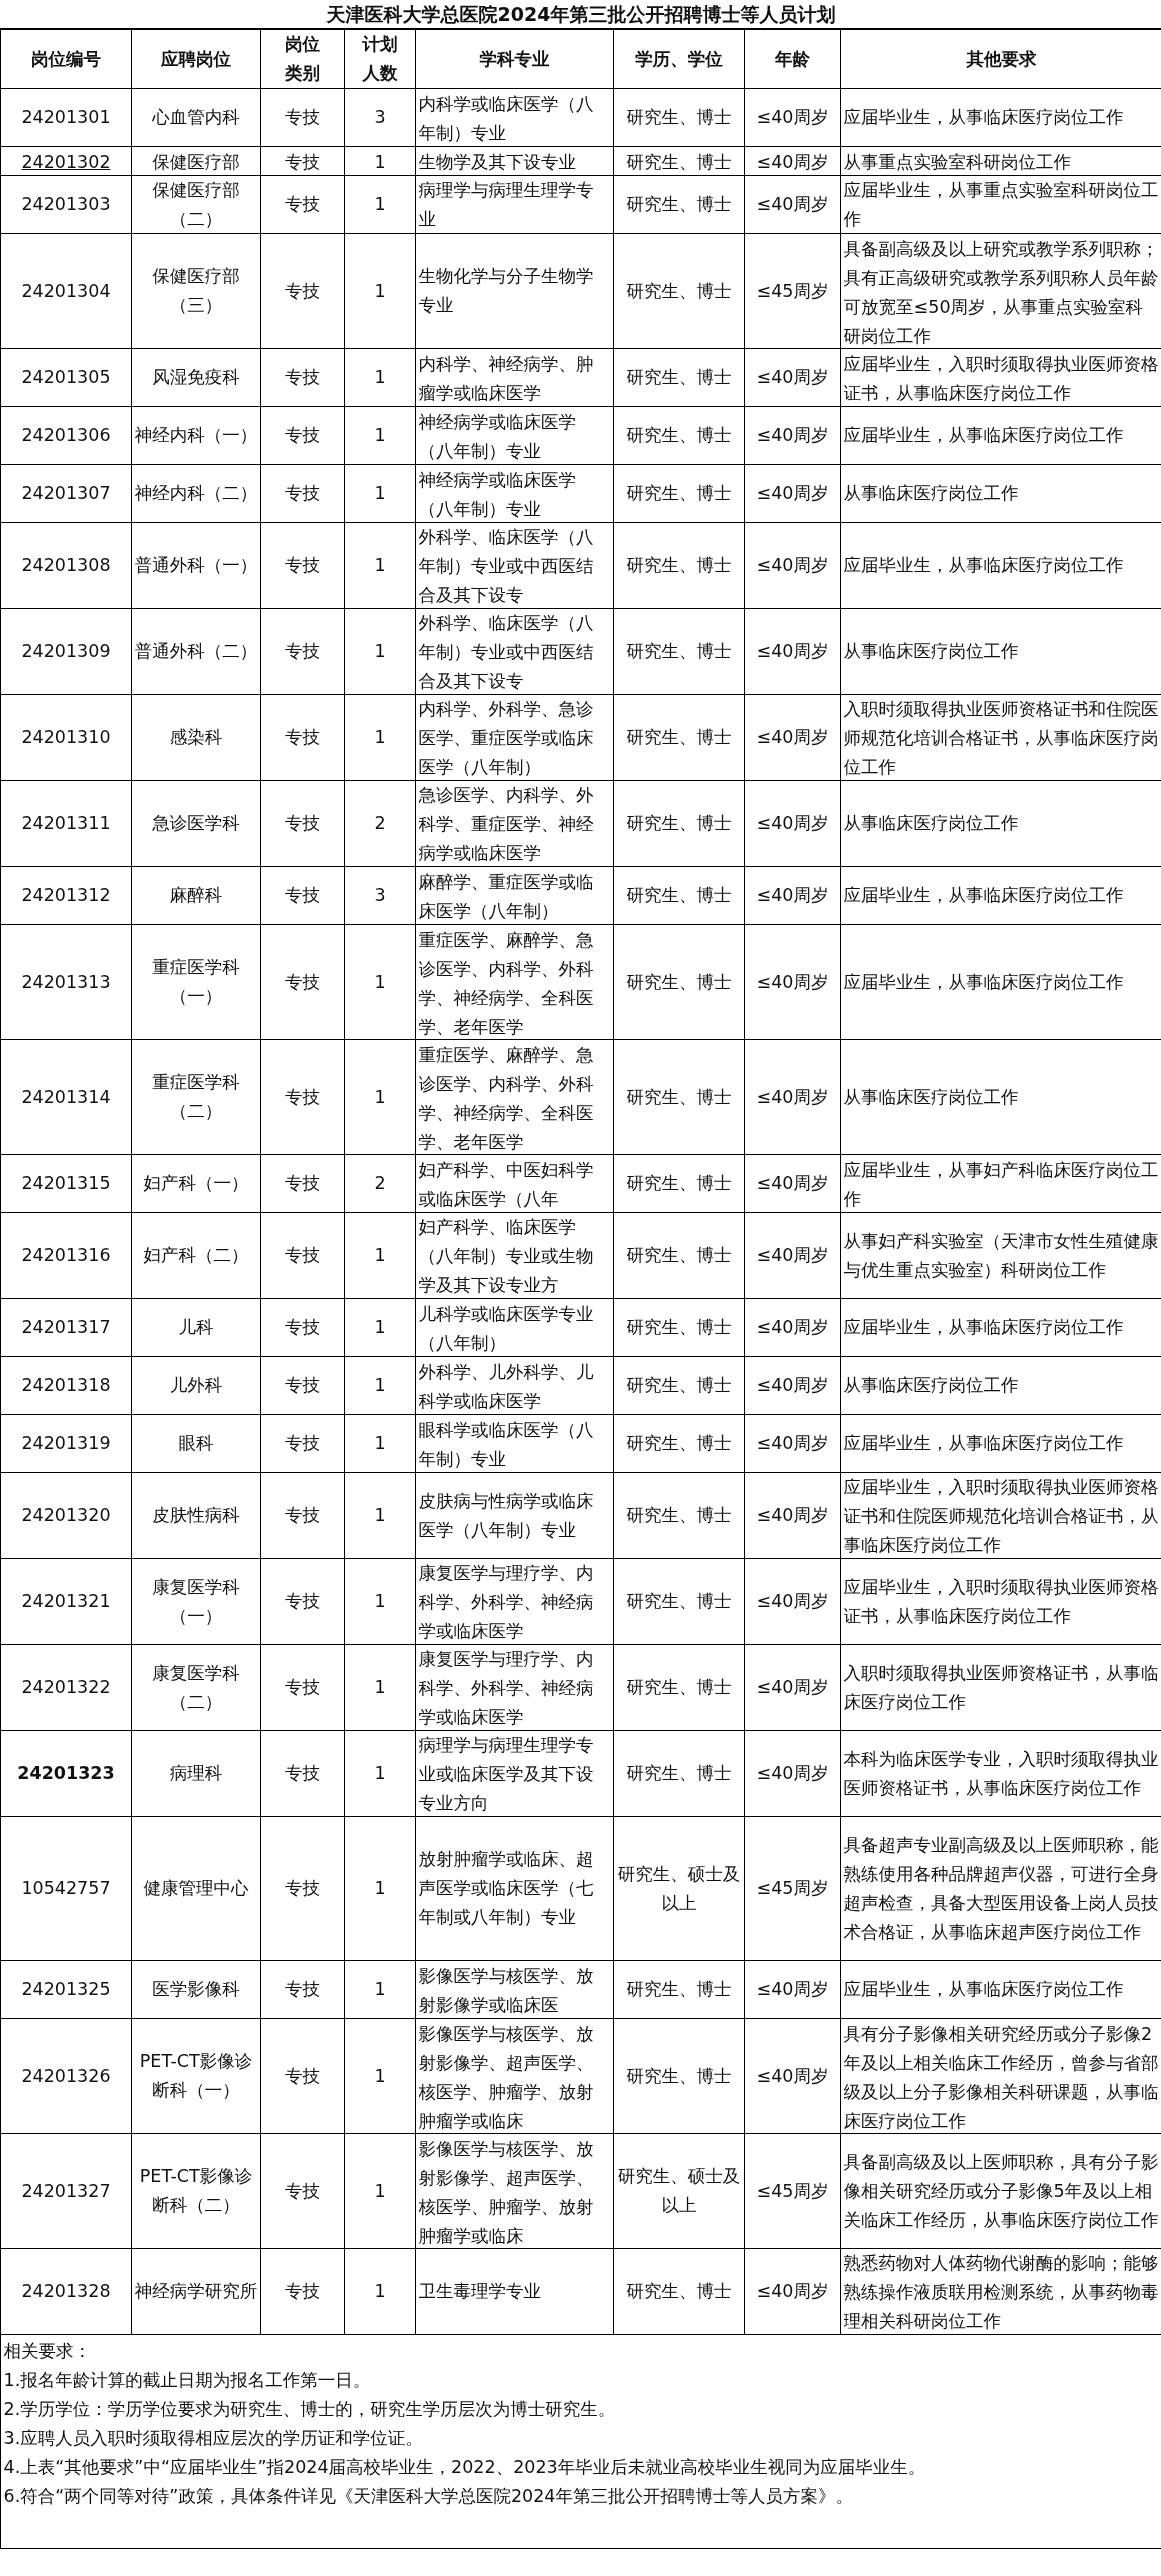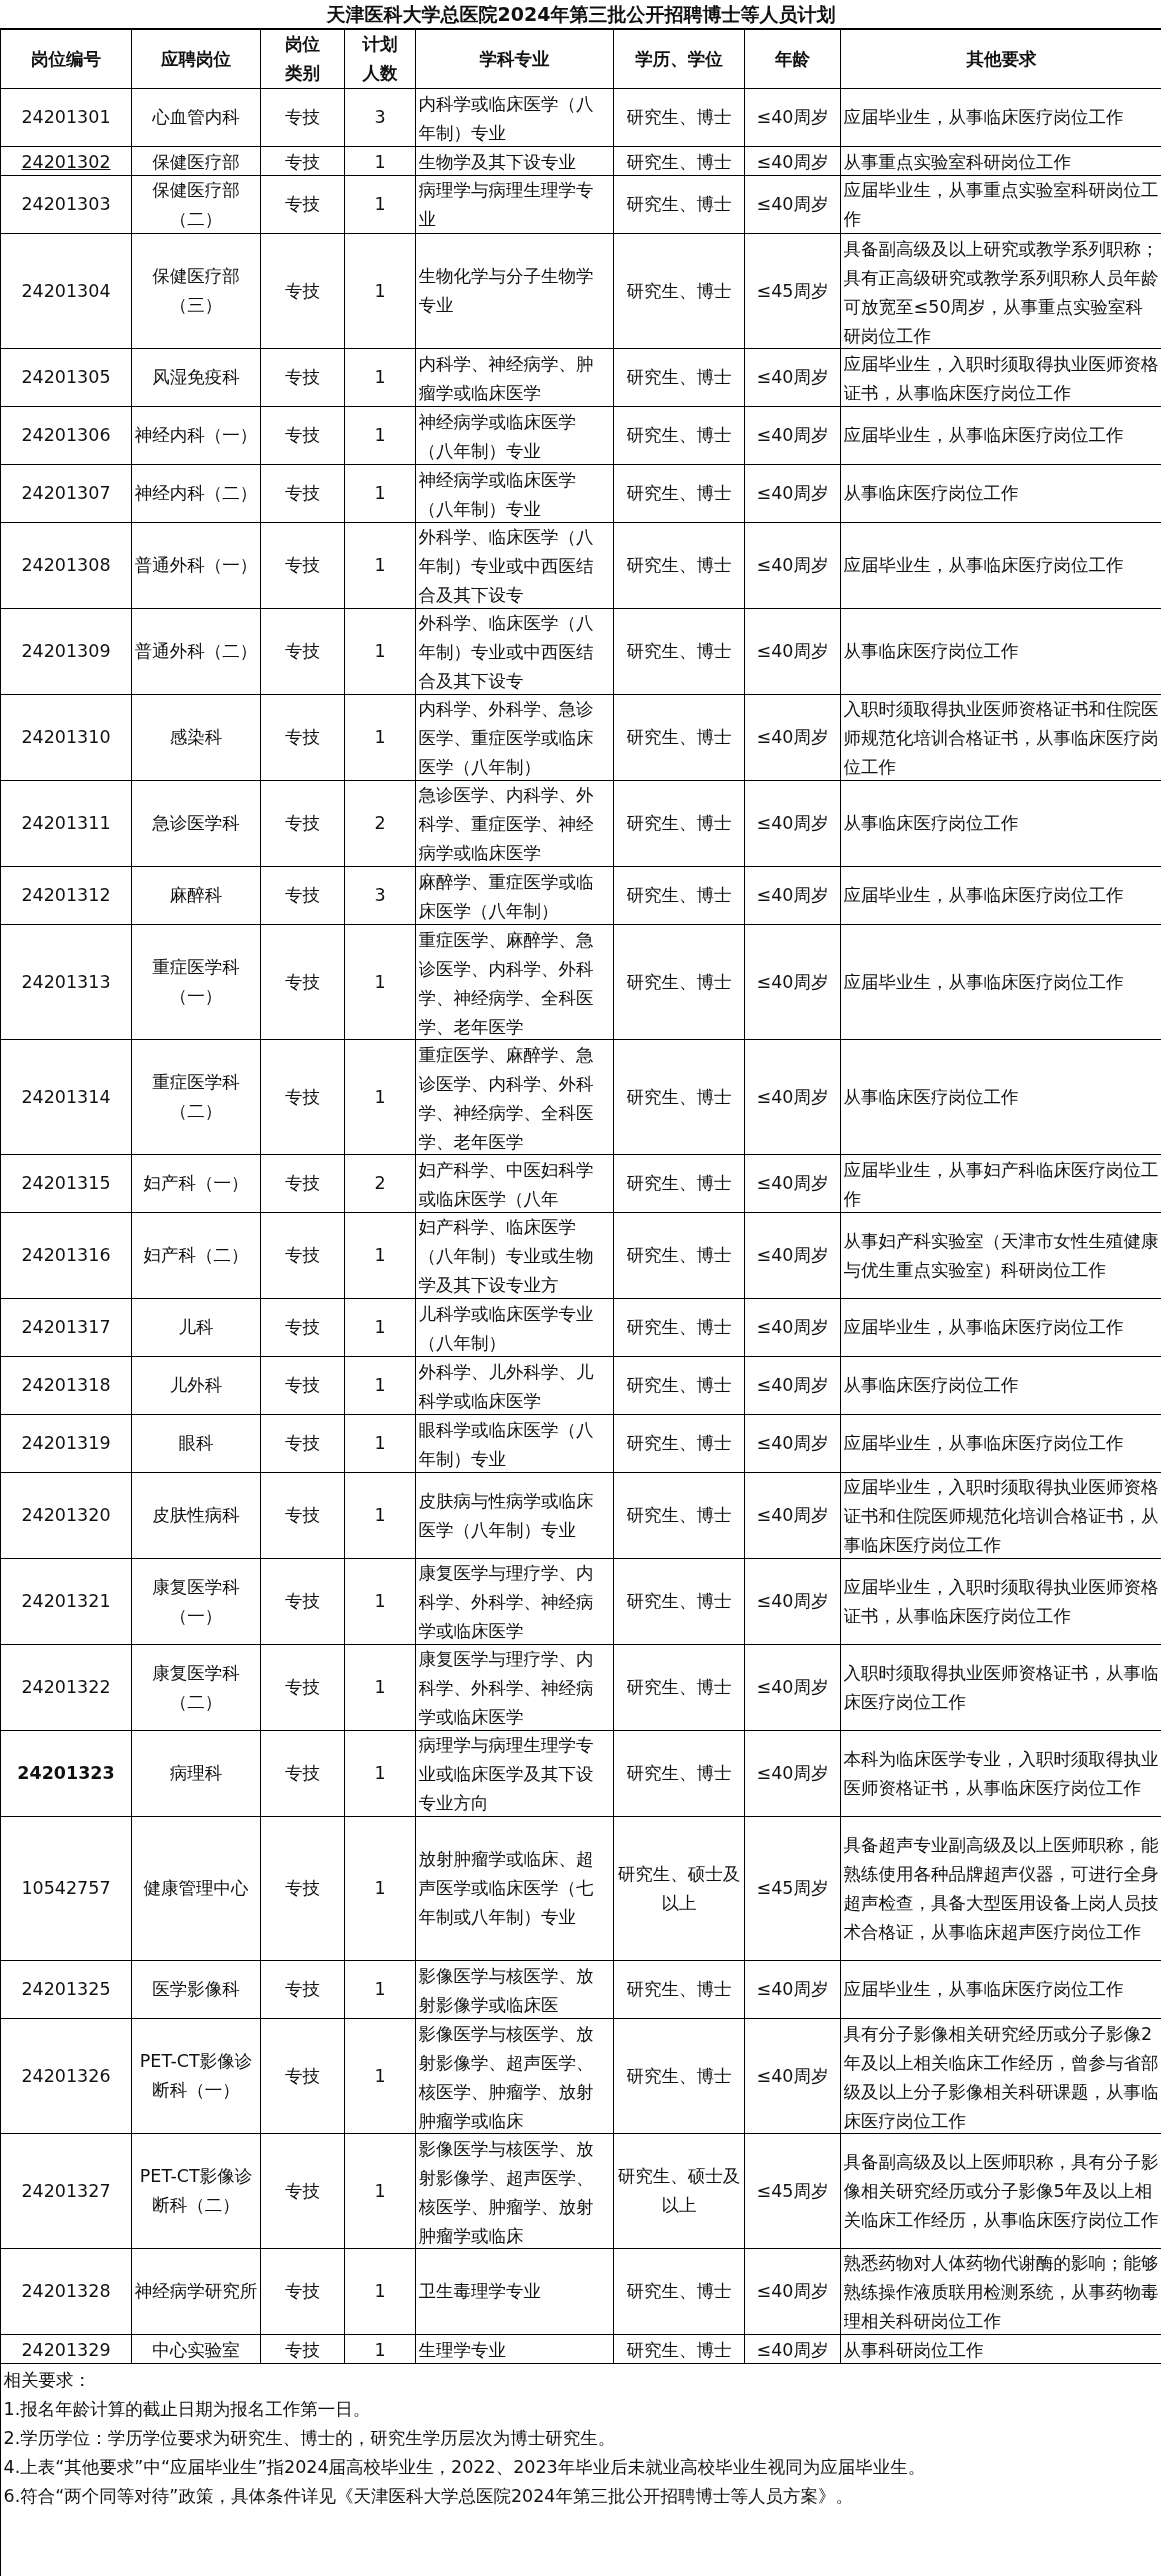--- a/index.html
+++ b/index.html
@@ -766,50 +766,25 @@
           <td class="c">
             <span class="clip" style="max-height: 85px;">研究生、博士</span>
           </td>
           <td class="c">
             <span class="clip" style="max-height: 85px;">≤40周岁</span>
           </td>
           <td class="l">
             <span class="clip" style="max-height: 85px;">熟悉药物对人体药物代谢酶的影响；能够熟练操作液质联用检测系统，从事药物毒理相关科研岗位工作</span>
           </td>
         </tr>
-        <tr style="height: 29px;">
-          <td class="c">
-            <span class="clip" style="max-height: 27px;">24201329</span>
-          </td>
-          <td class="c">
-            <span class="clip" style="max-height: 27px;">中心实验室</span>
-          </td>
-          <td class="c">
-            <span class="clip" style="max-height: 27px;">专技</span>
-          </td>
-          <td class="c">
-            <span class="clip" style="max-height: 27px;">1</span>
-          </td>
-          <td class="l">
-            <span class="clip" style="max-height: 27px;">生理学专业</span>
-          </td>
-          <td class="c">
-            <span class="clip" style="max-height: 27px;">研究生、博士</span>
-          </td>
-          <td class="c">
-            <span class="clip" style="max-height: 27px;">≤40周岁</span>
-          </td>
-          <td class="l">
-            <span class="clip" style="max-height: 27px;">从事科研岗位工作</span>
-          </td>
-        </tr>
       </tbody>
   </table>
 
   <div class="notes">
     <div>相关要求：</div>
     <div>1.报名年龄计算的截止日期为报名工作第一日。</div>
     <div>2.学历学位：学历学位要求为研究生、博士的，研究生学历层次为博士研究生。</div>
+    <div>3.应聘人员入职时须取得相应层次的学历证和学位证。</div>
     <div>4.上表“其他要求”中“应届毕业生”指2024届高校毕业生，2022、2023年毕业后未就业高校毕业生视同为应届毕业生。</div>
     <div>6.符合“两个同等对待”政策，具体条件详见《天津医科大学总医院2024年第三批公开招聘博士等人员方案》。</div>
   </div>
 </div>
 
 
 </body></html>

